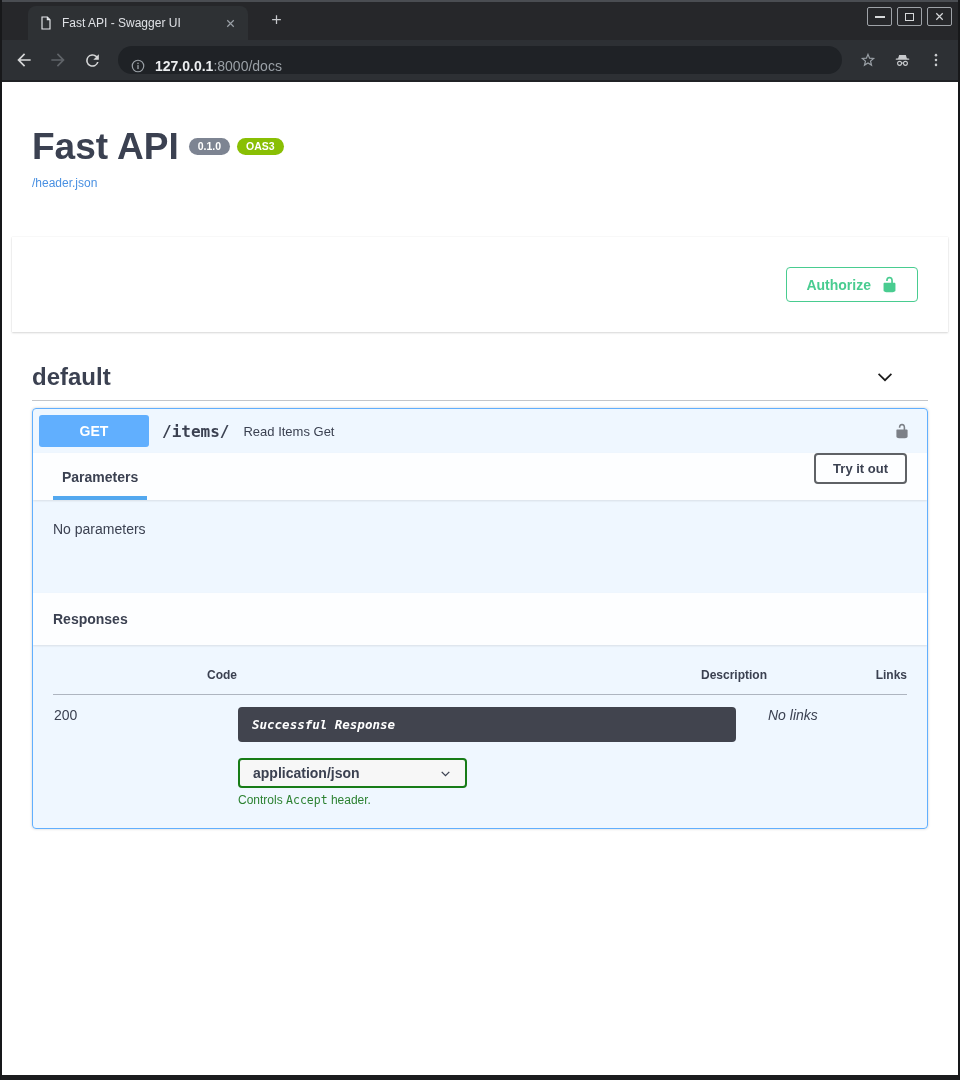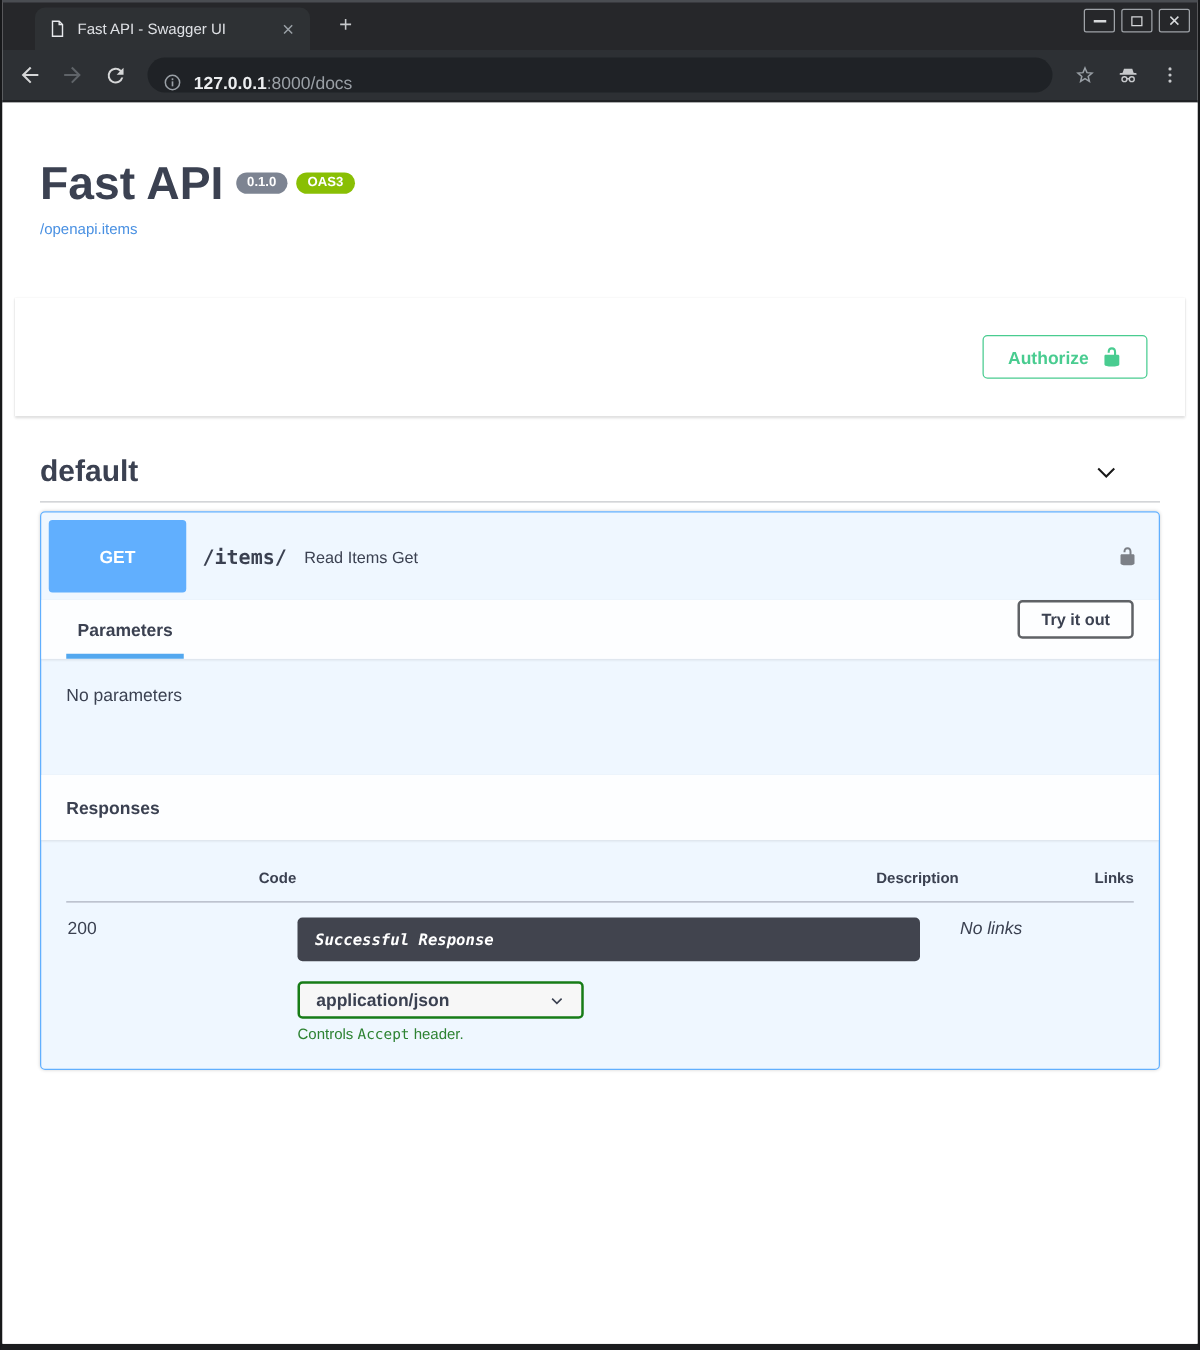--- a/index.html
+++ b/index.html
@@ -86,21 +86,21 @@
   .tag-chevron { margin-right: 32px; display: flex; }
 
   .opblock {
     margin-top: 7px; border: 1px solid #61affe; border-radius: 4px;
     background: rgba(97,175,254,.1); box-shadow: 0 0 3px rgba(0,0,0,.19);
     overflow: hidden;
   }
   .op-summary { display: flex; align-items: center; padding: 6px; cursor: pointer; }
   .method-badge {
     width: 110px; text-align: center; background: #61affe; color: #fff;
-    font-weight: 700; font-size: 14px; padding: 21px 0; border-radius: 3px; flex: none;
+    font-weight: 700; font-size: 14px; padding: 8px 0; border-radius: 3px; flex: none;
   }
   .op-path { margin-left: 13px; font-family: "DejaVu Sans Mono", monospace; font-weight: 700; font-size: 16px; color: #3b4151; }
   .op-desc { margin-left: 14px; font-size: 13px; color: #3b4151; }
   .op-lock { margin-left: auto; margin-right: 11px; display: flex; cursor: pointer; }
 
   .section-header {
     background: rgba(255,255,255,.88); box-shadow: 0 1px 2px rgba(0,0,0,.1);
     height: 47px; padding: 0 20px;
     display: flex; align-items: flex-start; justify-content: space-between;
   }
@@ -234,21 +234,21 @@
   <div class="page">
 
     <div class="api-info">
       <div class="title-row">
         <h1 class="api-title">Fast API</h1>
         <div class="badges">
           <span class="badge badge-version">0.1.0</span>
           <span class="badge badge-oas">OAS3</span>
         </div>
       </div>
-      <a class="spec-link">/openapi.items</a>
+      <a class="spec-link">/header.json</a>
     </div>
 
     <div class="scheme-container">
       <button class="authorize-btn">
         <span>Authorize</span>
         <svg viewBox="0 0 20 20" width="17" height="17">
           <path fill="#49cc90" d="M15.8 8H14V5.6C14 2.703 12.665 1 10 1 7.334 1 6 2.703 6 5.6V6h2v-.801C8 3.754 8.797 3 10 3c1.203 0 2 .754 2 2.199V8H4c-.553 0-1 .646-1 1.199V17c0 .549.428 1.139.951 1.307l1.197.387C5.672 18.861 6.55 19 7.1 19h5.8c.549 0 1.428-.139 1.951-.307l1.196-.387c.524-.167.953-.757.953-1.306V9.199C17 8.646 16.352 8 15.8 8z"></path>
         </svg>
       </button>
     </div>

